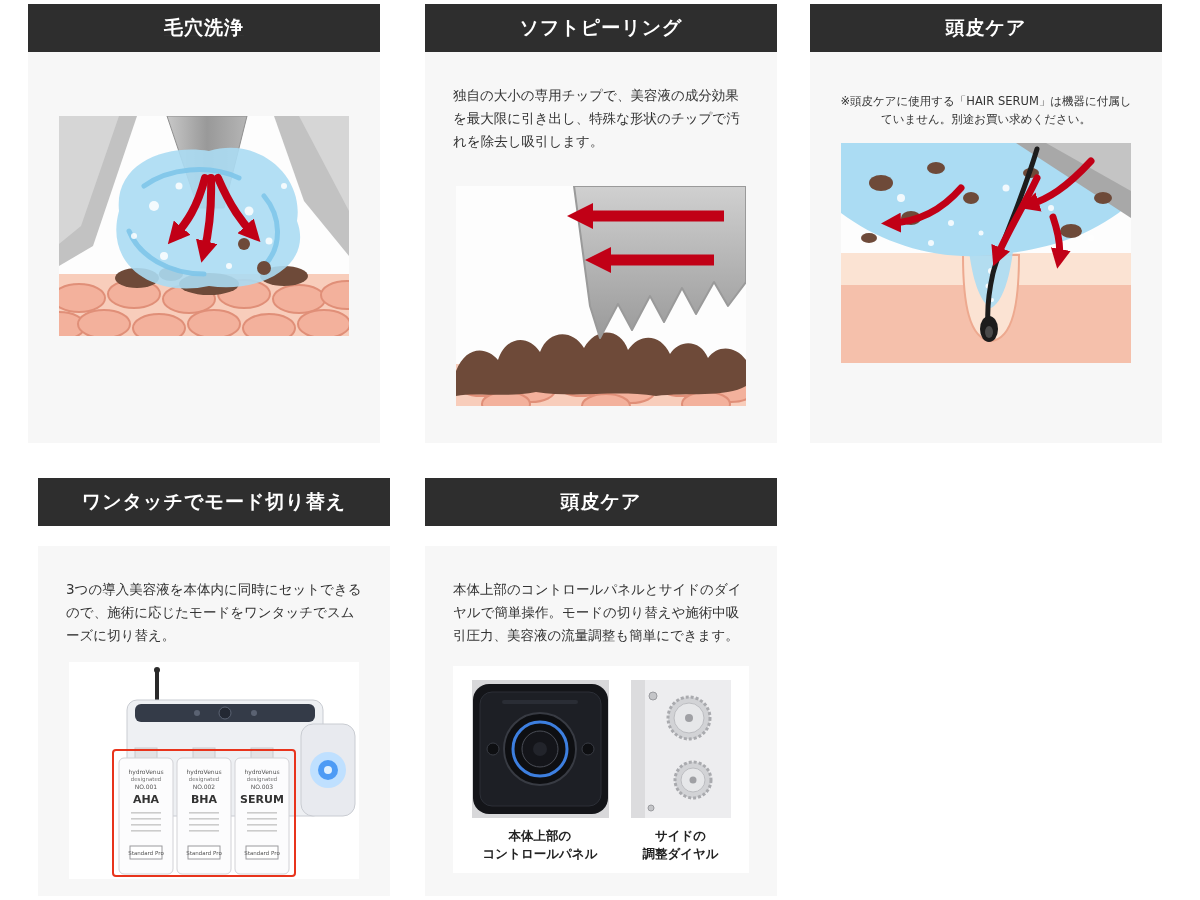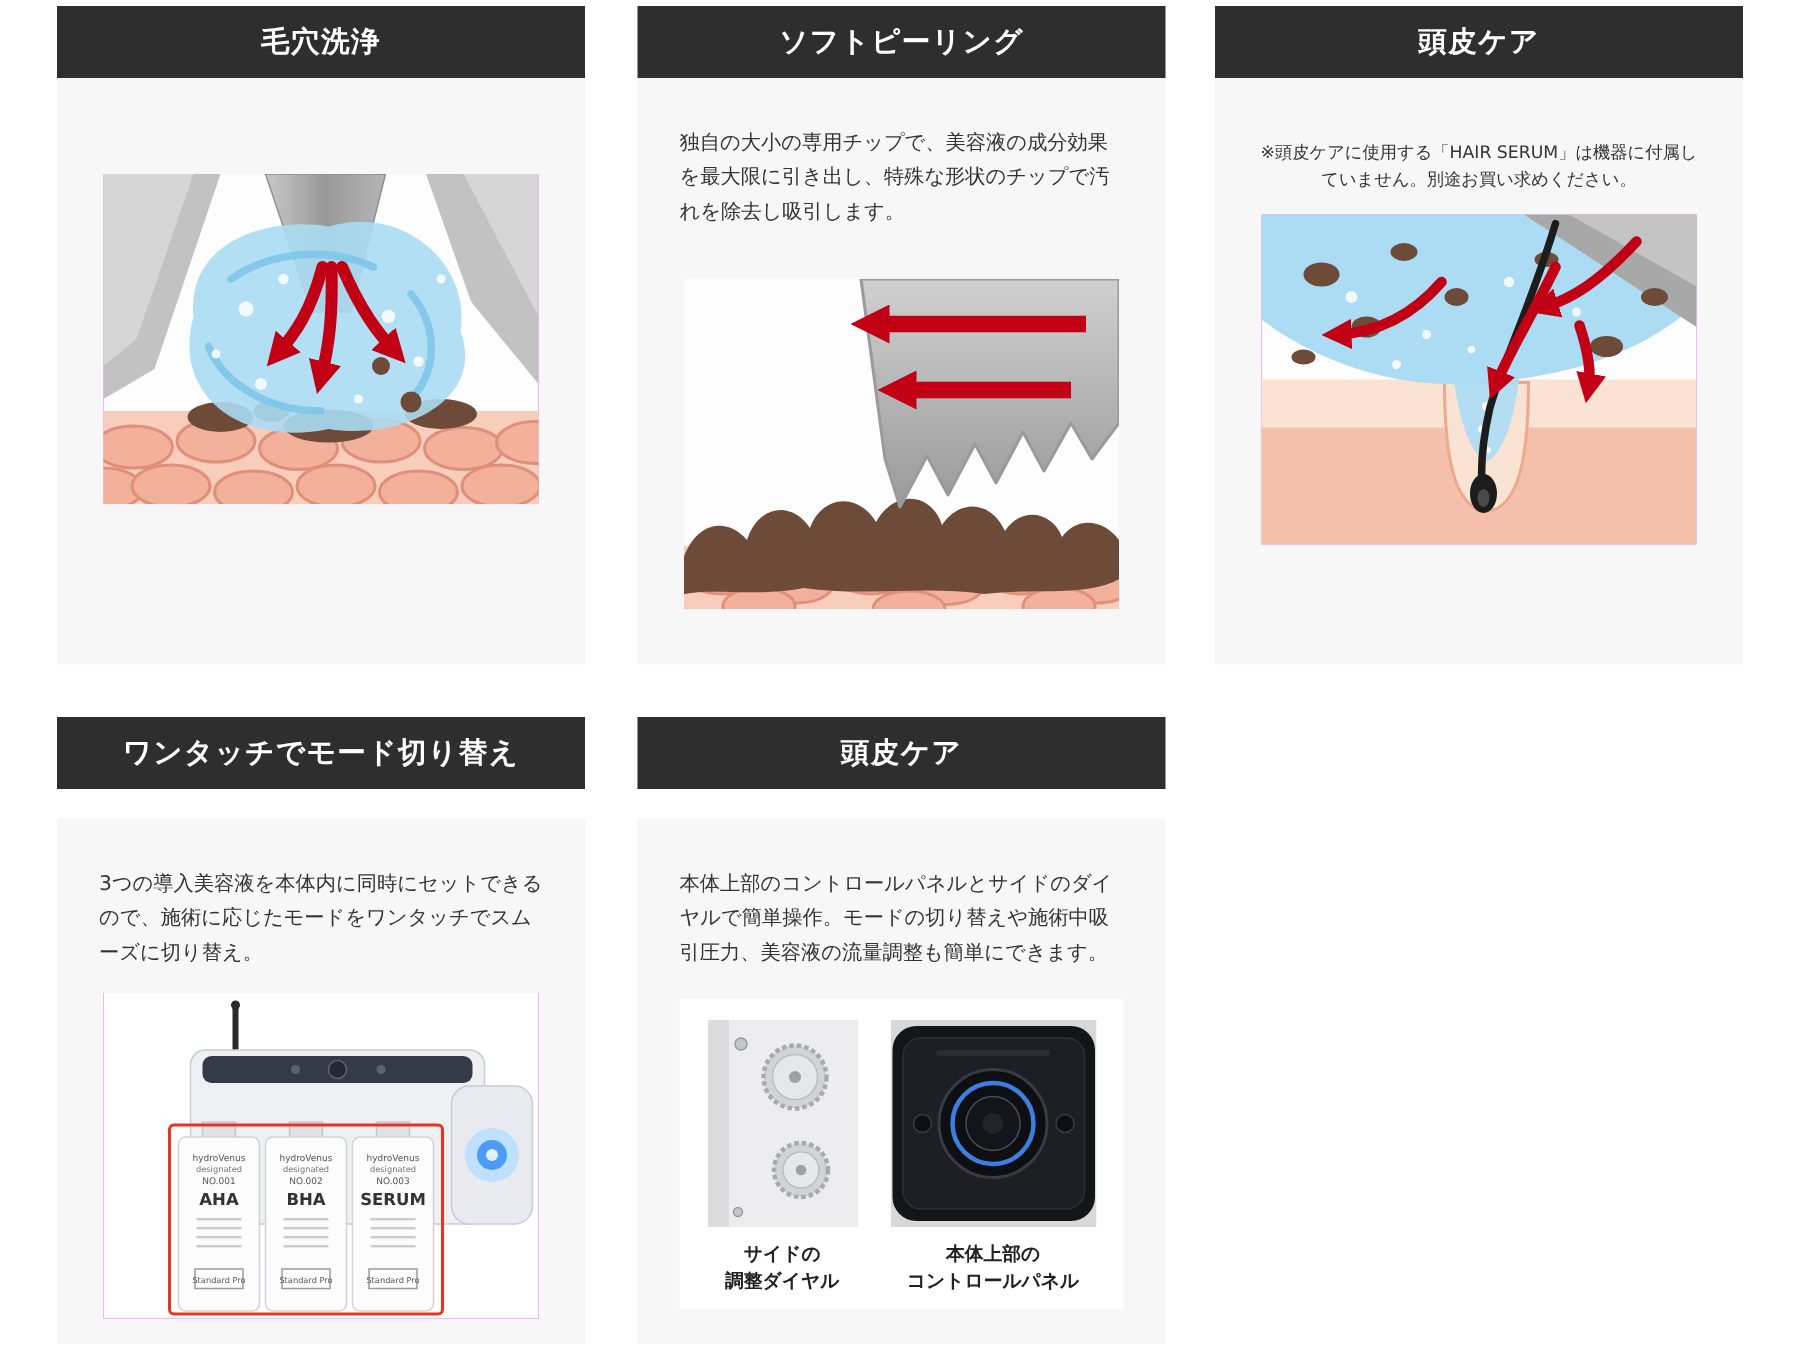--- a/index.html
+++ b/index.html
@@ -1,37 +1,37 @@
 <!DOCTYPE html>
 <html><head>
 <meta charset="utf-8">
 <style>
   * { margin:0; padding:0; box-sizing:border-box; }
   html,body { background:#ffffff; }
   body { font-family:"DejaVu Sans","Liberation Sans",sans-serif; color:#333; }
   .page { position:relative; width:1200px; height:900px; background:#fff; overflow:hidden; }
 
   .card { position:absolute; width:352px; }
-  .c1 { left:38px;  top:4px;text-decoration:underline; }
+  .c1 { left:28px;  top:4px;text-decoration:underline; }
   .c2 { left:425px; top:4px; }
   .c3 { left:810px; top:4px; }
   .c4 { left:38px;  top:478px; }
   .c5 { left:425px; top:478px; }
 
   .card-header { background:#2e2e2e; height:48px; display:flex; align-items:center; justify-content:center; }
   .card-header h2 { color:#ffffff; font-size:19px; font-weight:bold; letter-spacing:1px; }
 
   .card-body { background:#f7f7f7; padding:32px 28px 28px; }
   .row1 .card-body { height:391px; }
   .row2 .card-body { height:350px;margin-top:20px; }
 
   .desc { font-size:13.5px; line-height:1.72; color:#333; text-align:left; }
   .note { font-size:11.5px; line-height:1.6; color:#333; margin-top:8px;text-align:center; }
 
-  .illust { width:290px; margin:32px auto 0; background:#d946ef; }
+  .illust { width:290px; margin:32px auto 0; background:#fdba74; }
   .illust-tight { margin-top:14px; }
   .illust svg { display:block; }
 
   .photo-box { background:#ffffff; margin-top:18px; padding:14px 10px 10px; display:flex; justify-content:center; gap:22px; }
   .photo-block { display:flex; flex-direction:column; align-items:center; }
   .photo-caption { margin-top:9px; font-size:12.5px; font-weight:bold; line-height:1.45; color:#222; text-align:center; }
 
   svg text { font-family:"DejaVu Sans","Liberation Sans",sans-serif; }
 </style>
 </head>
@@ -288,54 +288,54 @@
 
   <section class="card c5 row2">
     <div class="card-header">
       <h2>頭皮ケア</h2>
     </div>
     <div class="card-body">
       <p class="desc">本体上部のコントロールパネルとサイドのダイヤルで簡単操作。モードの切り替えや施術中吸引圧力、美容液の流量調整も簡単にできます。</p>
       <div class="photo-box">
 
         <div class="photo-block">
+          <svg viewBox="0 0 137 138" width="137" height="138">
+            <rect width="137" height="138" fill="#d8d8da"></rect>
+            <rect x="1" y="4" width="135" height="130" rx="16" fill="#141519"></rect>
+            <rect x="8" y="12" width="121" height="114" rx="12" fill="#1d1f25" stroke="#2c2f37"></rect>
+            <rect x="30" y="20" width="76" height="4" rx="2" fill="#2a2d35"></rect>
+            <circle cx="68" cy="69" r="36" fill="#0e0f12" stroke="#383b43" stroke-width="2"></circle>
+            <circle cx="68" cy="69" r="27" fill="none" stroke="#3d7fe0" stroke-width="3"></circle>
+            <circle cx="68" cy="69" r="18" fill="#14151a" stroke="#4a4d56"></circle>
+            <circle cx="68" cy="69" r="7" fill="#22242b"></circle>
+            <circle cx="21" cy="69" r="6" fill="#0e0f12" stroke="#383b43"></circle>
+            <circle cx="116" cy="69" r="6" fill="#0e0f12" stroke="#383b43"></circle>
+          </svg>
+          <div class="photo-caption">
+            <div>本体上部の</div>
+            <div>コントロールパネル</div>
+          </div>
+        </div>
+
+        <div class="photo-block">
           <svg viewBox="0 0 100 138" width="100" height="138">
             <rect width="100" height="138" fill="#ededef"></rect>
             <rect x="0" y="0" width="14" height="138" fill="#dcdcde"></rect>
             <circle cx="58" cy="38" r="21" fill="#d2d3d6" stroke="#a9aaae" stroke-width="3" stroke-dasharray="3 2"></circle>
             <circle cx="58" cy="38" r="15" fill="#e6e7e9" stroke="#bcbdc1"></circle>
             <circle cx="58" cy="38" r="4" fill="#9fa0a4"></circle>
             <circle cx="62" cy="100" r="18" fill="#d2d3d6" stroke="#a9aaae" stroke-width="3" stroke-dasharray="3 2"></circle>
             <circle cx="62" cy="100" r="12" fill="#e6e7e9" stroke="#bcbdc1"></circle>
             <circle cx="62" cy="100" r="3.5" fill="#9fa0a4"></circle>
             <circle cx="22" cy="16" r="4" fill="#c4c5c8" stroke="#9a9b9f"></circle>
             <circle cx="20" cy="128" r="3" fill="#c4c5c8" stroke="#9a9b9f"></circle>
           </svg>
           <div class="photo-caption">
             <div>サイドの</div>
             <div>調整ダイヤル</div>
           </div>
         </div>
 
-        <div class="photo-block">
-          <svg viewBox="0 0 137 138" width="137" height="138">
-            <rect width="137" height="138" fill="#d8d8da"></rect>
-            <rect x="1" y="4" width="135" height="130" rx="16" fill="#141519"></rect>
-            <rect x="8" y="12" width="121" height="114" rx="12" fill="#1d1f25" stroke="#2c2f37"></rect>
-            <rect x="30" y="20" width="76" height="4" rx="2" fill="#2a2d35"></rect>
-            <circle cx="68" cy="69" r="36" fill="#0e0f12" stroke="#383b43" stroke-width="2"></circle>
-            <circle cx="68" cy="69" r="27" fill="none" stroke="#3d7fe0" stroke-width="3"></circle>
-            <circle cx="68" cy="69" r="18" fill="#14151a" stroke="#4a4d56"></circle>
-            <circle cx="68" cy="69" r="7" fill="#22242b"></circle>
-            <circle cx="21" cy="69" r="6" fill="#0e0f12" stroke="#383b43"></circle>
-            <circle cx="116" cy="69" r="6" fill="#0e0f12" stroke="#383b43"></circle>
-          </svg>
-          <div class="photo-caption">
-            <div>本体上部の</div>
-            <div>コントロールパネル</div>
-          </div>
-        </div>
-
       </div>
     </div>
   </section>
 
 </div>
 
 </body></html>

